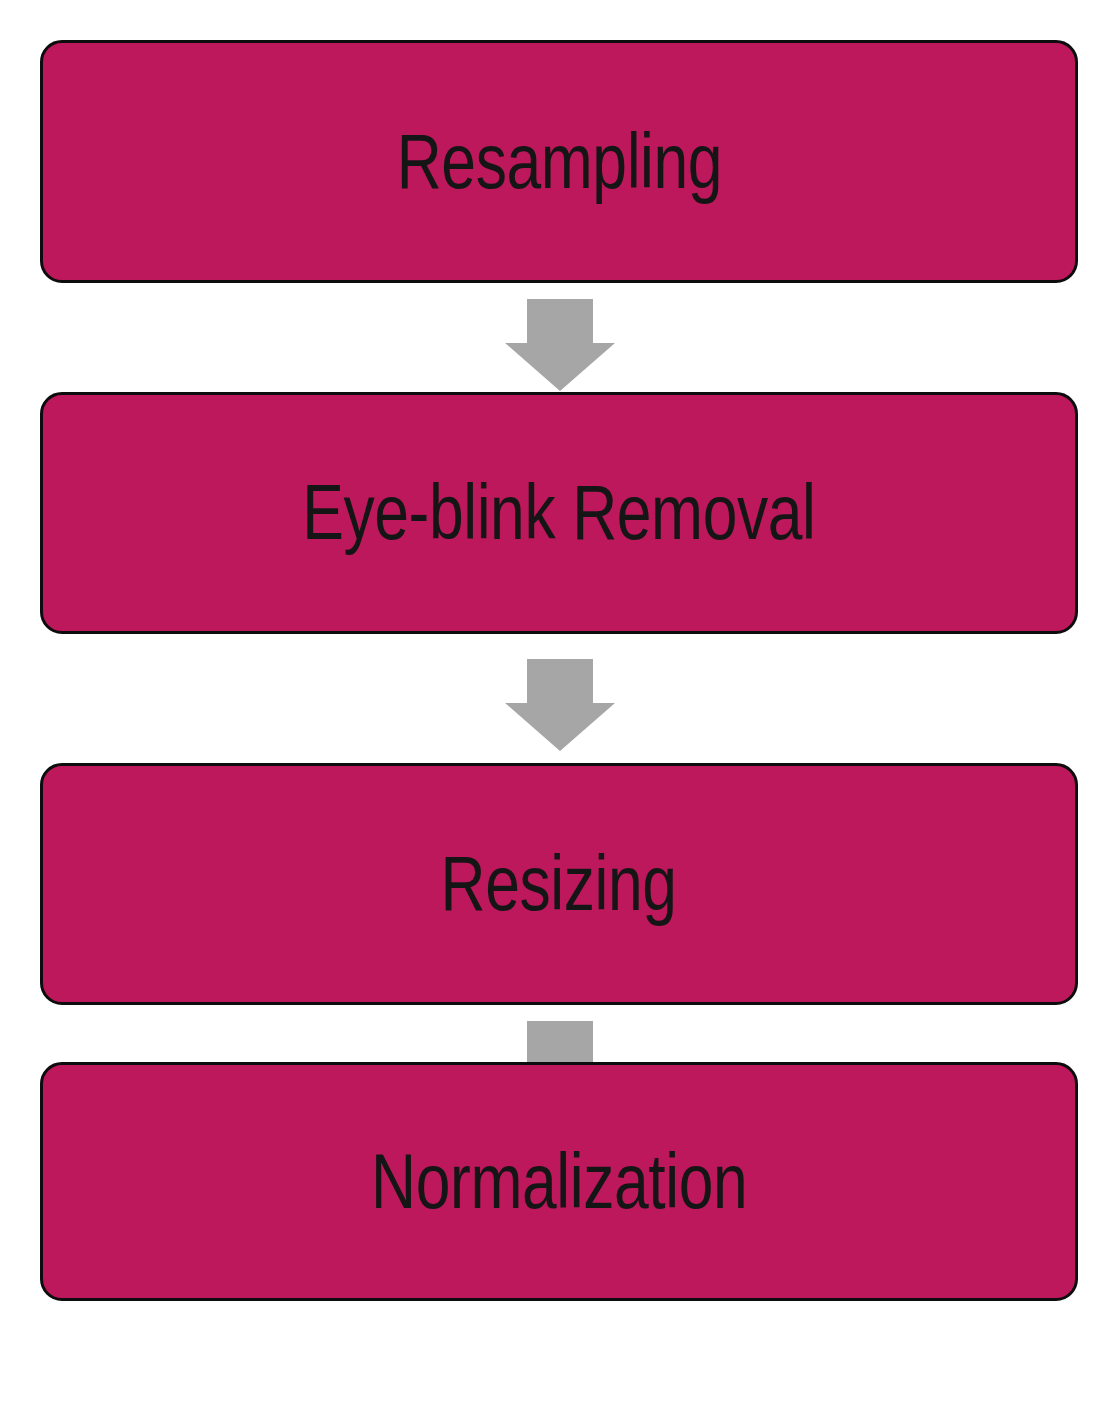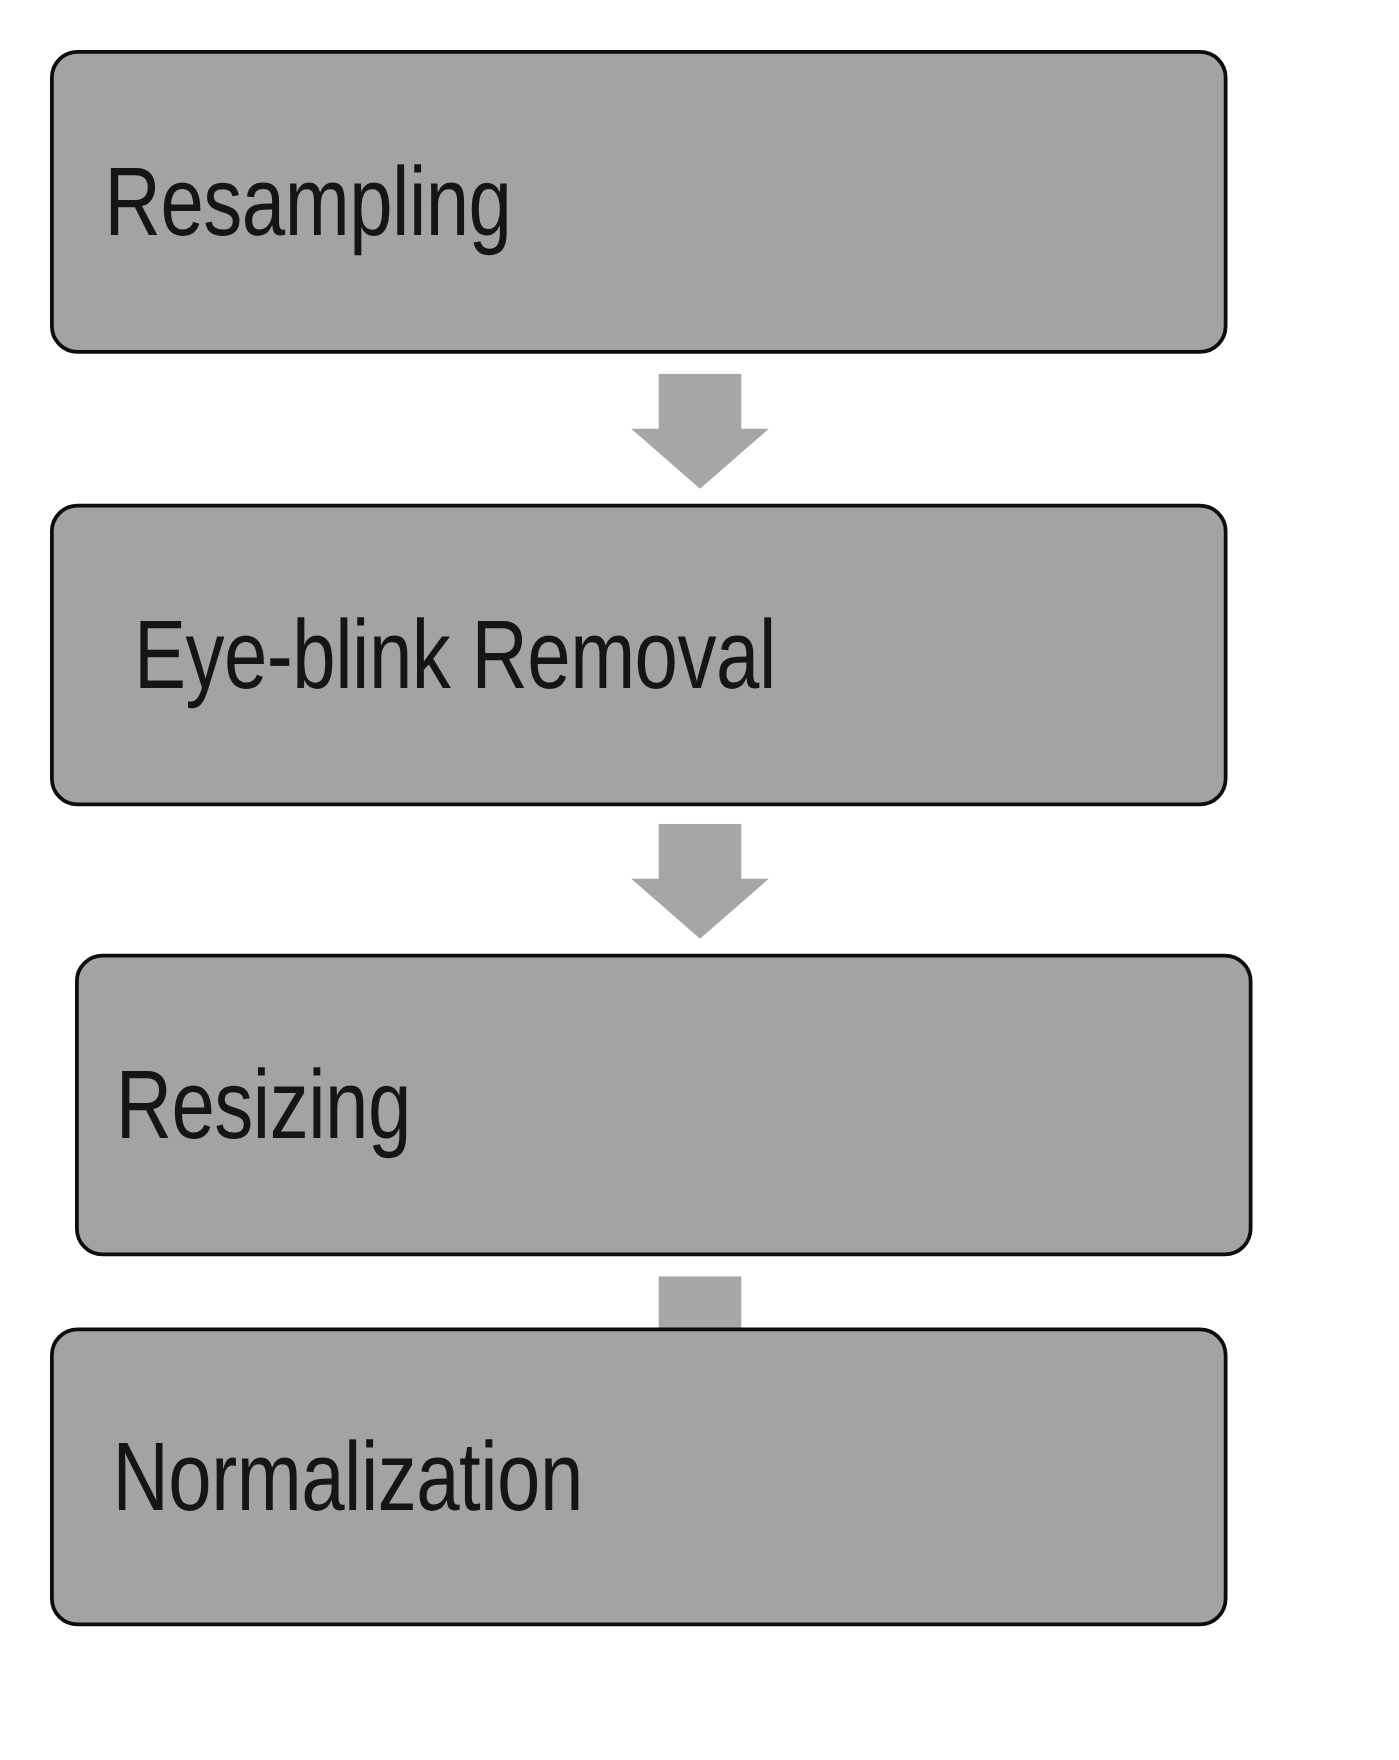--- a/index.html
+++ b/index.html
@@ -14,44 +14,44 @@
   #canvas {
     position: relative;
     width: 1119px;
     height: 1408px;
     background: #ffffff;
     overflow: hidden;
   }
   .flow-node {
     position: absolute;
     left: 40px;
-    width: 942px;
+    width: 1038px;
     box-sizing: border-box;
-    background: #a3a3a3;
+    background: #be185d;
     border: 3px solid #0d0d0d;
     border-radius: 22px;
     display: flex;
     align-items: center;
-    justify-content: flex-start;
+    justify-content: center;
   }
   .flow-node-label {
     font-family: "Liberation Sans", sans-serif;
     font-size: 78px;
     font-weight: 400;
     line-height: 1.05;
     color: #151515;
     letter-spacing: -0.5px;
     text-align: center;
     white-space: nowrap;
     transform: scaleX(0.80);
     transform-origin: center center;
   }
   .node-1 { top: 40px;   height: 243px; }
-  .node-2 { top: 403px;  height: 242px; }
-  .node-3 { top: 763px;  height: 242px; margin-left: 20px; }
+  .node-2 { top: 392px;  height: 242px; }
+  .node-3 { top: 763px;  height: 242px; }
   .node-4 { top: 1062px; height: 239px; }
 
   .flow-arrow {
     position: absolute;
     left: 505px;
     width: 110px;
     height: 92px;
   }
   .flow-arrow svg {
     display: block;

